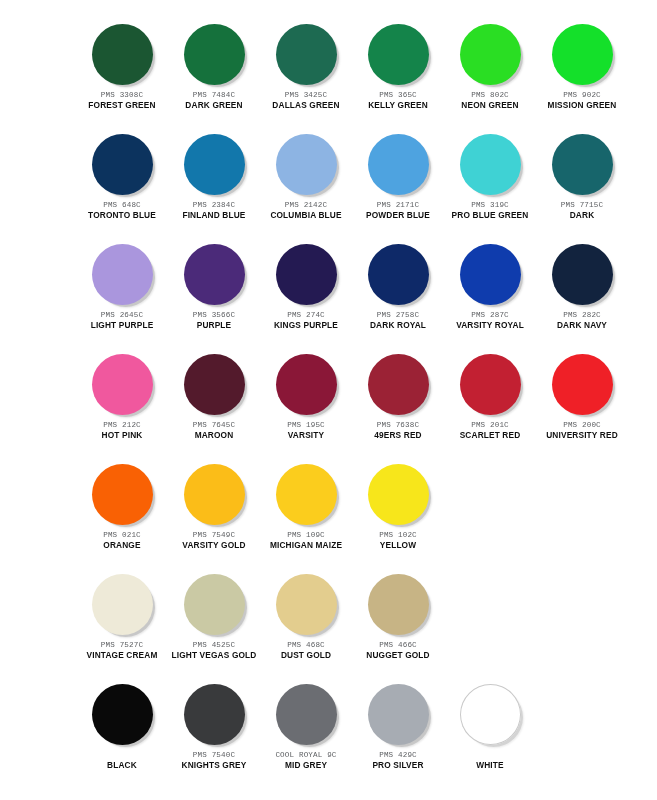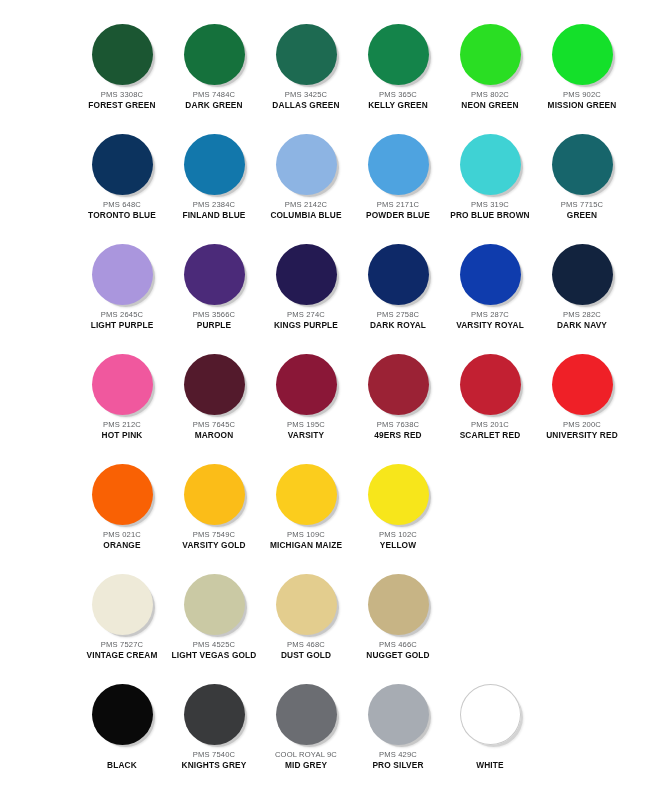--- a/index.html
+++ b/index.html
@@ -72,21 +72,21 @@
     line-height: 1.15;
     margin-top: 1px;
   }
 
   .pms {
     font-size: 7.6px;
     color: #5f6164;
     letter-spacing: 0.15px;
     white-space: nowrap;
     height: 10px;
-    font-family: Liberation Sans, sans-serif;
+    font-family: Liberation Mono, monospace;
   }
 
   .pms:empty::before {
     content: "\00a0";
   }
 
   .name {
     font-size: 8.3px;
     font-weight: bold;
     color: #101010;
@@ -191,30 +191,30 @@
           <div class="pms">PMS 2171C</div>
           <div class="name">POWDER BLUE</div>
         </div>
       </div>
       <div class="cell">
         <div class="swatch-wrap">
           <div class="swatch" style="background: rgb(63, 210, 212);"></div>
         </div>
         <div class="labels">
           <div class="pms">PMS 319C</div>
-          <div class="name">PRO BLUE BROWN</div>
+          <div class="name">PRO BLUE GREEN</div>
         </div>
       </div>
       <div class="cell">
         <div class="swatch-wrap">
           <div class="swatch" style="background: rgb(23, 101, 107);"></div>
         </div>
         <div class="labels">
           <div class="pms">PMS 7715C</div>
-          <div class="name">GREEN</div>
+          <div class="name">DARK</div>
         </div>
       </div>
     </div>
     <div class="row">
       <div class="cell">
         <div class="swatch-wrap">
           <div class="swatch" style="background: rgb(170, 150, 221);"></div>
         </div>
         <div class="labels">
           <div class="pms">PMS 2645C</div>

